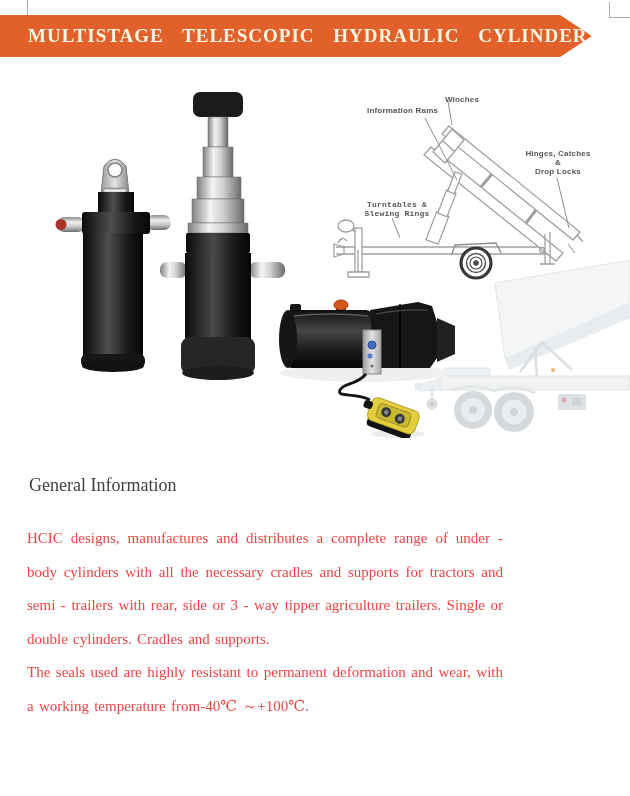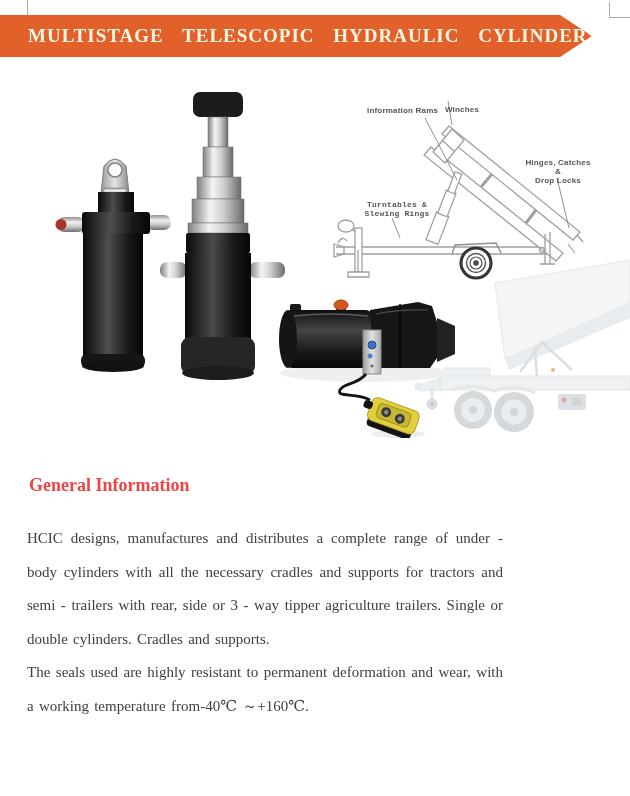--- a/index.html
+++ b/index.html
@@ -13,22 +13,22 @@
   .banner-title{display:block;padding-left:28px;line-height:42px;font-size:19px;font-weight:bold;
           color:#fcf5df;letter-spacing:1px;word-spacing:13px;white-space:nowrap;}
   
   .fig{position:absolute;}
   .dlabel{position:absolute;font-family:"Liberation Sans","DejaVu Sans",sans-serif;
           font-size:8px;line-height:9px;font-weight:bold;color:#565656;white-space:pre-line;
           letter-spacing:.2px;}
   .dlabel.center{transform:translateX(-50%);text-align:center;}
   
   .section-heading{position:absolute;left:29px;top:474px;font-size:18px;line-height:22px;
-          font-weight:bold;color:#ef4444;}
-  .bodycopy{position:absolute;left:27px;top:522px;width:476px;color:#404040;font-size:15px;}
+          font-weight:normal;color:#404040;}
+  .bodycopy{position:absolute;left:27px;top:522px;width:476px;color:#ef4444;font-size:15px;}
   .bodycopy p{margin:0;line-height:33.5px;text-align:justify;word-spacing:1.5px;}
 </style>
 </head>
 <body>
 
 <div class="page">
 
   <div class="mark" style="left:27px;top:0;width:1px;height:15px;"></div>
   <div class="mark" style="left:609px;top:2px;width:1px;height:16px;"></div>
   <div class="mark" style="left:609px;top:17px;width:21px;height:1px;"></div>
@@ -77,23 +77,23 @@
         <circle cx="144" cy="181" r="2.8" fill="#4a4a4a"></circle>
       </g>
 
       <g stroke="#8f8f8f" stroke-width="1" fill="none">
         <path d="M116,19 L120,43"></path>
         <path d="M93,36 L125,98"></path>
         <path d="M225,96 L237,146"></path>
         <path d="M60,136 L68,156"></path>
       </g>
     </svg>
-    <div class="dlabel center" style="left:130px;top:23px;">Winches</div>
+    <div class="dlabel center" style="left:130px;top:13px;">Winches</div>
     <div class="dlabel" style="left:35px;top:24px;">Information Rams</div>
-    <div class="dlabel center" style="left:226px;top:76px;text-align:center;">Hinges, Catches &amp;
+    <div class="dlabel center" style="left:226px;top:67px;text-align:center;">Hinges, Catches &amp;
 Drop Locks</div>
     <div class="dlabel center" style="left:65px;top:118px;font-family:Liberation Mono, monospace;">Turntables &amp;
 Slewing Rings</div>
   </div>
 
   <div class="fig" style="left:412px;top:258px;width:218px;height:195px;">
     <svg width="218" height="195" viewBox="0 0 218 195" style="opacity:.92">
 
       <polygon points="83,25 218,2 218,60 93,100" fill="#f3f5f6" stroke="#e2e5e7"></polygon>
       <polygon points="93,100 218,44 218,60 97,112" fill="#e8ebed"></polygon>
@@ -248,16 +248,16 @@
       <rect x="28" y="145" width="64" height="20" rx="2" fill="url(#cylBody2)"></rect>
       <rect x="27" y="165" width="66" height="90" fill="url(#cylBody2)"></rect>
       <rect x="23" y="249" width="74" height="38" rx="9" fill="#262626"></rect>
       <ellipse cx="60" cy="285" rx="36" ry="7" fill="#1d1d1d"></ellipse>
     </svg>
   </div>
 
   <div class="section-heading">General Information</div>
   <div class="bodycopy">
     <p>HCIC designs, manufactures and distributes a complete range of under - body cylinders with all the necessary cradles and supports for tractors and semi - trailers with rear, side or 3 - way tipper agriculture trailers. Single or double cylinders. Cradles and supports.</p>
-    <p>The seals used are highly resistant to permanent deformation and wear, with a working temperature from-40℃ ～+160℃.</p>
+    <p>The seals used are highly resistant to permanent deformation and wear, with a working temperature from-40℃ ～+100℃.</p>
   </div>
 
 </div>
 
 </body></html>

